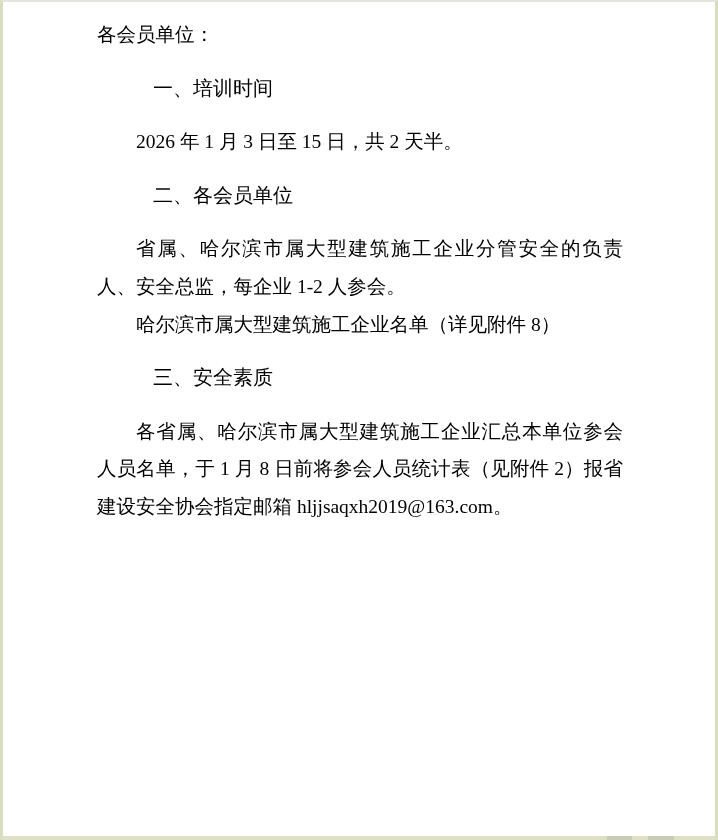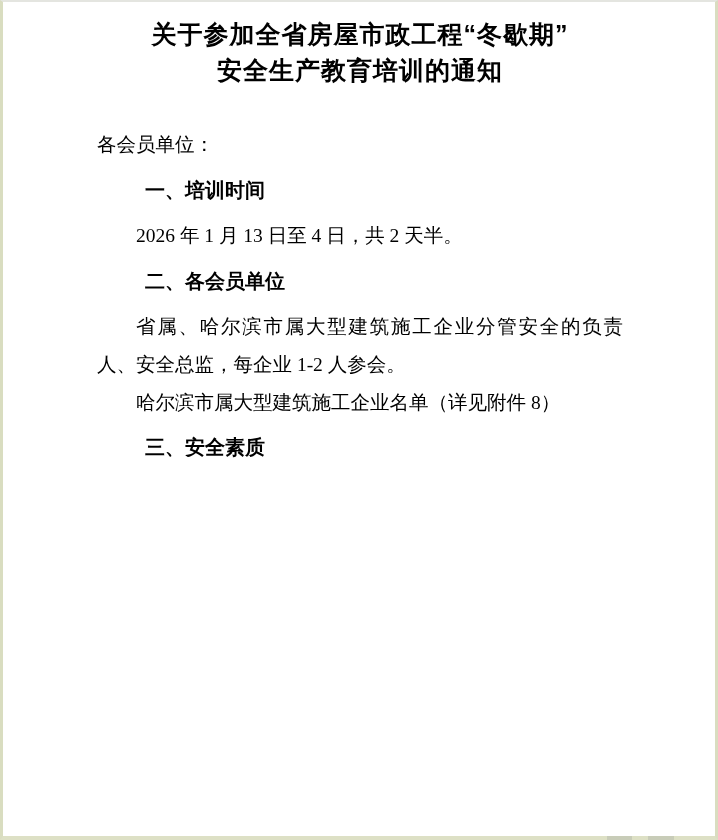--- a/index.html
+++ b/index.html
@@ -43,58 +43,55 @@
     line-height: 37.6px;
   }
   .body-text p {
     margin: 0;
     text-align: justify;
   }
   .body-text p.indent {
     text-indent: 2em;
   }
   .section-heading {
-    margin: 8px;
+    margin: 16px;
     font-family: "Liberation Sans", "DejaVu Sans", sans-serif;
-    font-weight: bold;
+    font-weight: normal;
     font-size: 20px;
     line-height: 37.6px;
     text-indent: 2em;
   }
   .edge-artifact {
     position: absolute;
     bottom: -4px;
     height: 4px;
     background: #c8ccb8;
   }
   .artifact-1 { left: 604px; width: 25px; }
   .artifact-2 { left: 645px; width: 26px; }
 </style>
 </head>
 <body>
 
 <div class="page">
   <div class="content">
 
-    <h1 class="doc-title">
-      <span>关于参加全省房屋市政工程“冬歇期”</span><br>
-      <span>安全生产教育培训的通知</span>
-    </h1>
 
     <div class="body-text">
       <p>各会员单位：</p>
 
       <h2 class="section-heading">一、培训时间</h2>
-      <p class="indent">2026 年 1 月 13 日至 4 日，共 2 天半。</p>
+      <p class="indent">2026 年 1 月 3 日至 15 日，共 2 天半。</p>
 
       <h2 class="section-heading">二、各会员单位</h2>
       <p class="indent">省属、哈尔滨市属大型建筑施工企业分管安全的负责人、安全总监，每企业 1-2 人参会。</p>
       <p class="indent">哈尔滨市属大型建筑施工企业名单（详见附件 8）</p>
 
       <h2 class="section-heading">三、安全素质</h2>
+      <p class="indent">各省属、哈尔滨市属大型建筑施工企业汇总本单位参会人员名单，于 1 月 8 日前将参会人员统计表（见附件 2）报省建设安全协会指定邮箱 hljjsaqxh2019@163.com。</p>
 
     </div>
 
   </div>
 
   <div class="edge-artifact artifact-1"></div>
   <div class="edge-artifact artifact-2"></div>
 </div>
 
 </body></html>

